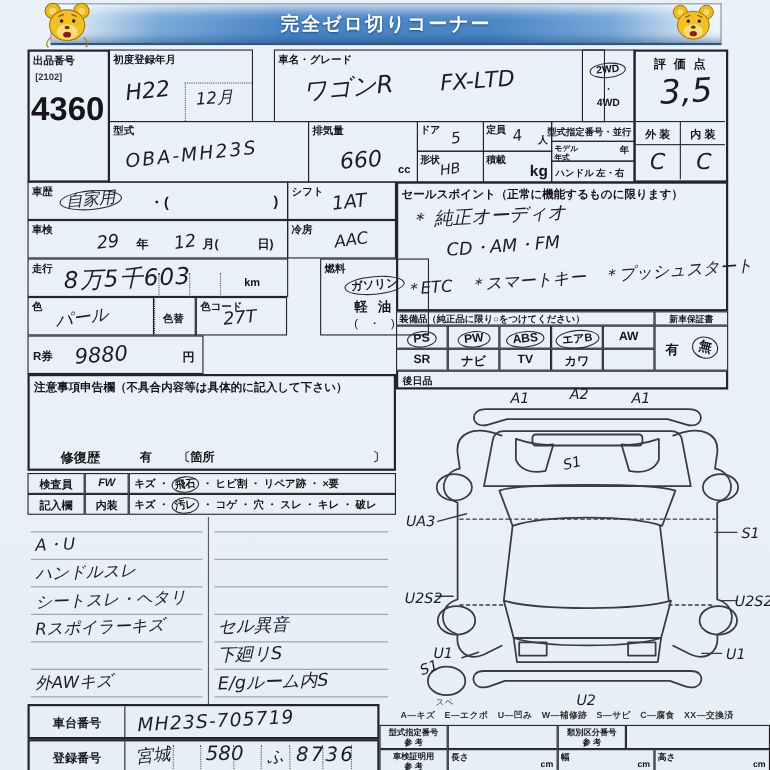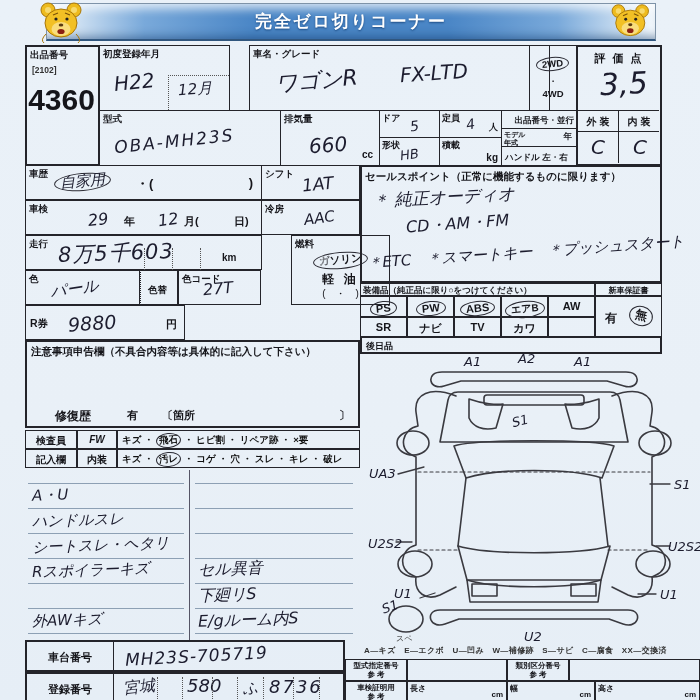--- a/index.html
+++ b/index.html
@@ -134,24 +134,24 @@
     <span class="lbl" style="left:2px;top:1px;font-size:9px;">形状</span>
     <span class="hw" style="left:20px;top:10px;font-size:13px;transform:rotate(-8deg);">HB</span>
   </div>
   <div class="cell" style="left:439px;top:110px;width:63px;height:28px;">
     <span class="lbl" style="left:2px;top:1px;font-size:9px;">定員</span>
     <span class="hw" style="left:26px;top:6px;font-size:14px;transform:rotate(-10deg);">4</span>
     <span class="ptxt" style="right:3px;bottom:3px;font-size:9px;">人</span>
   </div>
   <div class="cell" style="left:439px;top:137px;width:63px;height:29px;">
     <span class="lbl" style="left:2px;top:1px;font-size:9px;">積載</span>
-    <span class="ptxt" style="right:3px;bottom:2px;font-size:10px;">kg</span>
+    <span class="ptxt" style="right:3px;bottom:2px;font-size:14px;">kg</span>
   </div>
   <div class="cell" style="left:501px;top:110px;width:76px;height:19px;">
-    <span class="ptxt" style="right:2px;top:4px;font-size:8.5px;">出品番号・並行</span>
+    <span class="ptxt" style="right:2px;top:4px;font-size:8.5px;">型式指定番号・並行</span>
   </div>
   <div class="cell" style="left:501px;top:128px;width:76px;height:19px;">
     <span class="lbl" style="left:2px;top:1px;font-size:7px;">モデル</span>
     <span class="lbl" style="left:2px;top:9px;font-size:7px;">年式</span>
     <span class="ptxt" style="right:4px;bottom:3px;font-size:8.5px;">年</span>
   </div>
   <div class="cell" style="left:501px;top:146px;width:76px;height:20px;">
     <span class="ptxt" style="left:3px;top:5px;font-size:8.5px;">ハンドル 左・右</span>
   </div>
 

